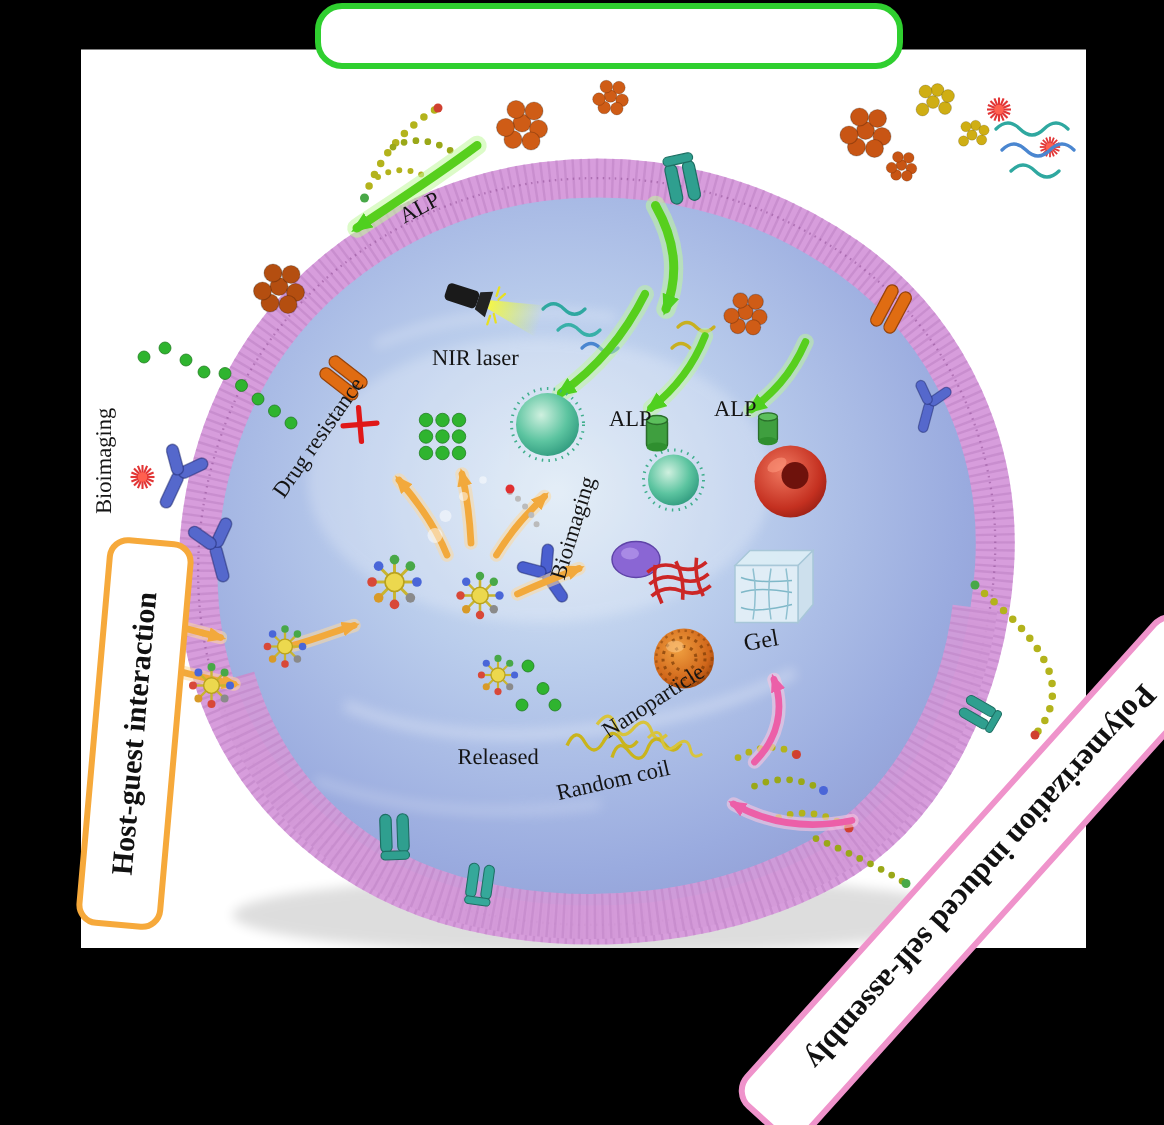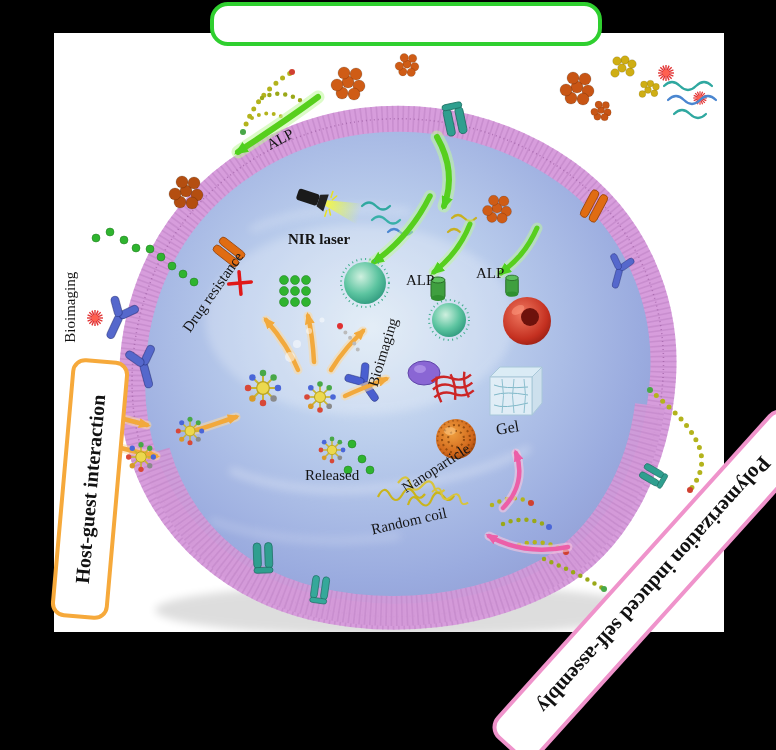--- a/index.html
+++ b/index.html
@@ -365,29 +365,29 @@
 
     <g fill="none" stroke-linecap="round">
       <path d="M503,508 C519,492 523,472 516,453" stroke="#f8c6e0" stroke-width="9" opacity=".6"></path>
       <path d="M503,508 C519,492 523,472 516,453" stroke="#ec5fa8" stroke-width="4.5" marker-end="url(#mPink)"></path>
       <path d="M568,547 C538,553 512,549 489,536" stroke="#f8c6e0" stroke-width="9" opacity=".6"></path>
       <path d="M568,547 C538,553 512,549 489,536" stroke="#ec5fa8" stroke-width="4.5" marker-end="url(#mPink)"></path>
     </g>
   </svg>
 
   <div class="lbl" style="left:266px;top:131px;transform:rotate(-28deg);">ALP</div>
-  <div class="lbl" style="left:288px;top:231px;font-weight:bold;">NIR laser</div>
+  <div class="lbl" style="left:288px;top:231px;">NIR laser</div>
   <div class="lbl" style="left:157px;top:284px;width:112px;transform:rotate(-55deg);">Drug resistance</div>
   <div class="lbl" style="left:30px;top:299px;width:80px;transform:rotate(-90deg);">Bioimaging</div>
   <div class="lbl" style="left:343px;top:344px;width:80px;transform:rotate(-73deg);">Bioimaging</div>
   <div class="lbl" style="left:406px;top:272px;">ALP</div>
   <div class="lbl" style="left:476px;top:265px;">ALP</div>
   <div class="lbl" style="left:496px;top:419px;transform:rotate(-10deg);font-size:16px;">Gel</div>
   <div class="lbl" style="left:390px;top:460px;width:92px;transform:rotate(-33deg);">Nanoparticle</div>
-  <div class="lbl" style="left:305px;top:467px;">Released</div>
+  <div class="lbl" style="left:305px;top:497px;">Released</div>
   <div class="lbl" style="left:363px;top:513px;width:92px;transform:rotate(-13deg);">Random coil</div>
 
   <div class="box" id="box-top">
     <span>Enzyme-instructed self-assembly</span>
   </div>
   <div class="box" id="box-left">
     <span>Host-guest interaction</span>
   </div>
   <div class="box" id="box-pink">
     <span>Polymerization induced self-assembly</span>

